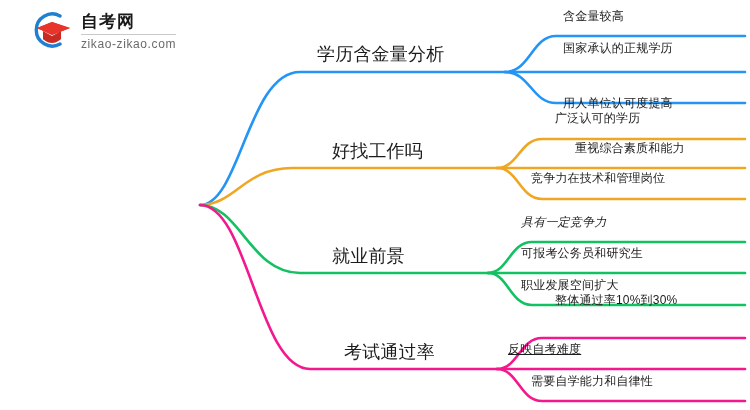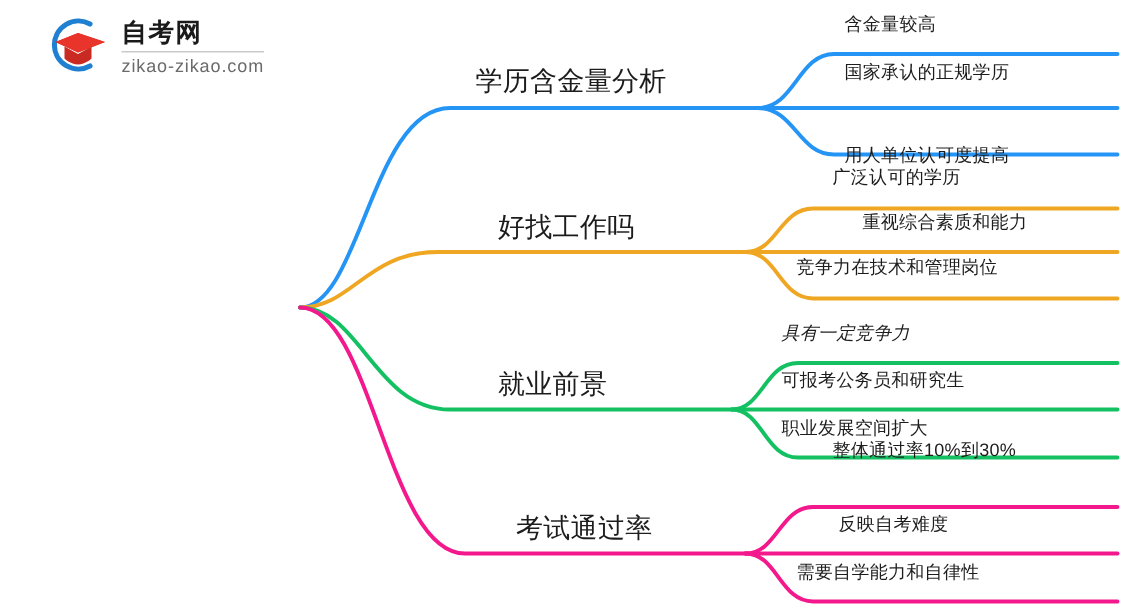--- a/index.html
+++ b/index.html
@@ -161,16 +161,16 @@
   <div class="leaf" style="left:531px; top:140px;margin-left:44px;">重视综合素质和能力</div>
   <div class="leaf" style="left:531px; top:170px;">竞争力在技术和管理岗位</div>
 
   <div class="branch-label" style="left:332px; top:244px;font-family:Liberation Serif, serif;">就业前景</div>
   <div class="leaf" style="left:521px; top:214px;font-style:italic;">具有一定竞争力</div>
   <div class="leaf" style="left:521px; top:245px;">可报考公务员和研究生</div>
   <div class="leaf" style="left:521px; top:277px;">职业发展空间扩大</div>
 
   <div class="branch-label" style="left:332px; top:340px;margin-left:12px;">考试通过率</div>
   <div class="leaf" style="left:531px; top:292px;margin-left:24px;">整体通过率10%到30%</div>
-  <div class="leaf" style="left:559px; top:341px;">反映自考难度</div>
+  <div class="leaf" style="left:508px; top:341px;text-decoration:underline;">反映自考难度</div>
   <div class="leaf" style="left:531px; top:373px;">需要自学能力和自律性</div>
 
 </div>
 
 </body></html>

